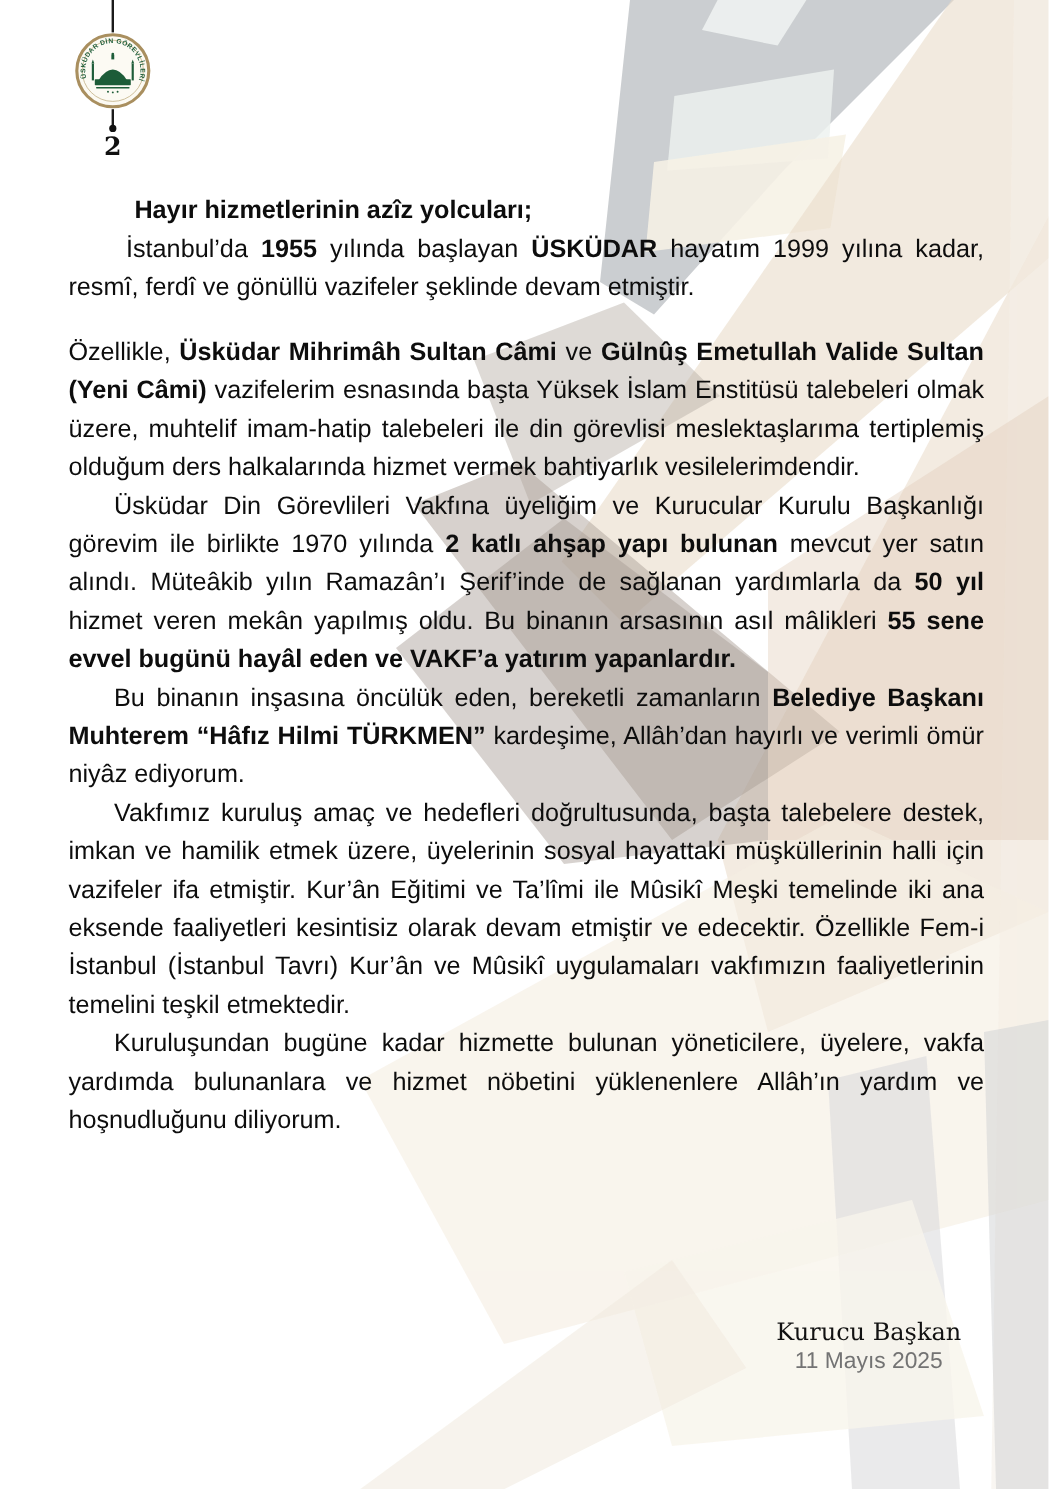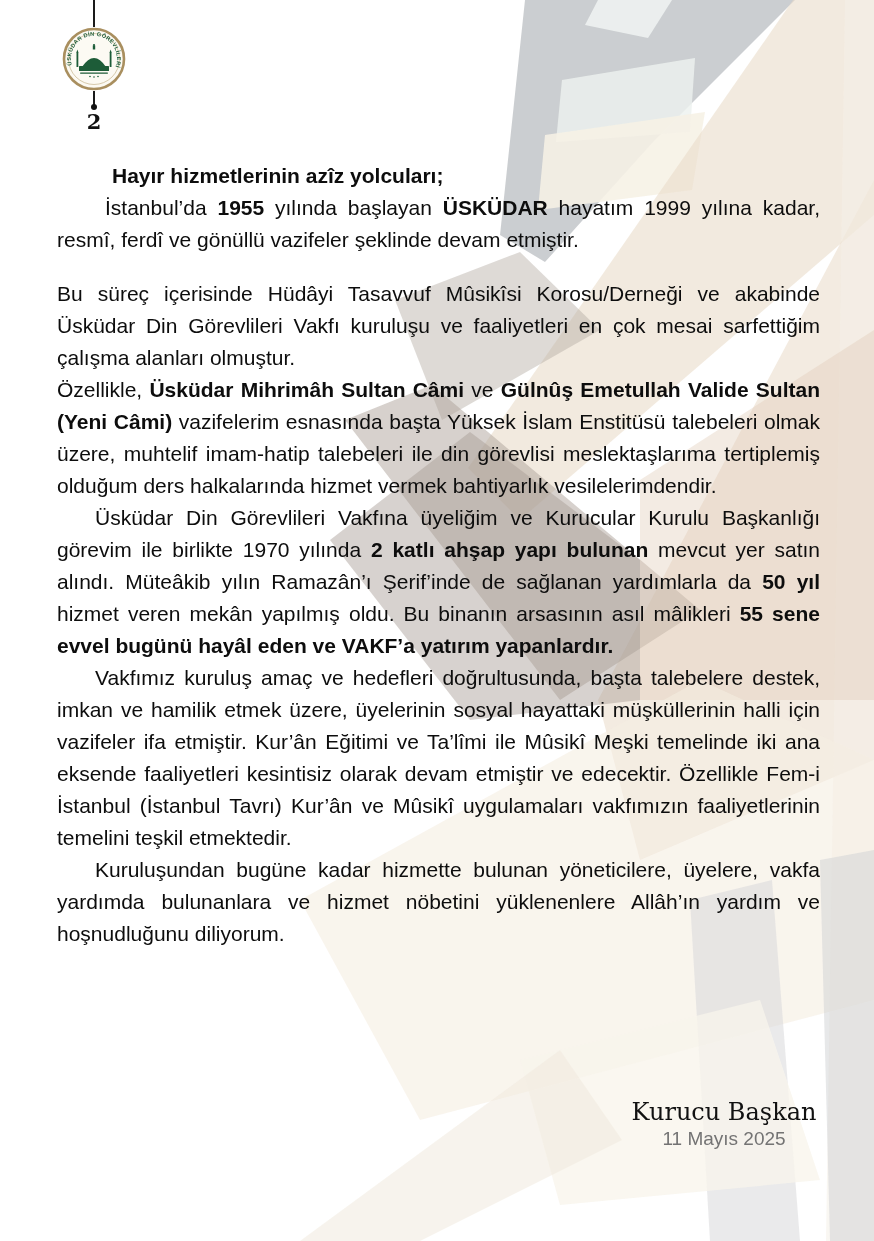--- a/index.html
+++ b/index.html
@@ -25,21 +25,21 @@
     font-size:21px;line-height:32px;text-align:justify;
   }
   .para{margin:0;}
   .para .b{font-weight:bold;}
   .para.heading{text-indent:55px;font-weight:bold;}
   .para.indent{text-indent:48px;}
   .para.indent2{text-indent:38px;}
   .para.gap{height:22px;}
   
   .signature{position:absolute;left:594px;top:1098px;width:260px;text-align:center;z-index:1;}
-  .sig-title{font-family:"DejaVu Serif",serif;font-size:24px;color:#111;}
+  .sig-title{font-family:"DejaVu Serif",serif;font-size:20px;color:#111;}
   .sig-name{font-family:"DejaVu Serif",serif;font-size:26px;font-weight:bold;color:#0a0a0a;margin-top:3px;letter-spacing:.5px;}
   .sig-date{font-size:19px;color:#737373;margin-top:2px;}
 </style>
 </head>
 <body>
 
 <div class="page">
 
   <div class="bg">
     <svg viewBox="0 0 874 1241" xmlns="http://www.w3.org/2000/svg">
@@ -92,23 +92,23 @@
     </g>
   </svg>
   <div class="hdr-line-bot"></div>
   <div class="hdr-dot"></div>
   <div class="page-num">2</div>
 
   <main class="content">
       <p class="para heading"><span class="b">Hayır hizmetlerinin azîz yolcuları;</span></p>
       <p class="para indent"><span>İstanbul’da </span><span class="b">1955</span><span> yılında başlayan </span><span class="b">ÜSKÜDAR</span><span> hayatım 1999 yılına kadar, resmî, ferdî ve gönüllü vazifeler şeklinde devam etmiştir.</span></p>
       <p class="para gap"></p>
-      <p class="para"><span>Bu süreç içerisinde Hüdâyi Tasavvuf Mûsikîsi Korosu/Derneği ve akabinde Üsküdar Din Görevlileri Vakfı kuruluşu ve faaliyetleri en çok mesai sarfettiğim çalışma alanları olmuştur.</span></p>
       <p class="para"><span>Özellikle, </span><span class="b">Üsküdar Mihrimâh Sultan Câmi</span><span> ve </span><span class="b">Gülnûş Emetullah Valide Sultan (Yeni Câmi)</span><span> vazifelerim esnasında başta Yüksek İslam Enstitüsü talebeleri olmak üzere, muhtelif imam-hatip talebeleri ile din görevlisi meslektaşlarıma tertiplemiş olduğum ders halkalarında hizmet vermek bahtiyarlık vesilelerimdendir.</span></p>
       <p class="para indent2"><span>Üsküdar Din Görevlileri Vakfına üyeliğim ve Kurucular Kurulu Başkanlığı görevim ile birlikte 1970 yılında </span><span class="b">2 katlı ahşap yapı bulunan</span><span> mevcut yer satın alındı. Müteâkib yılın Ramazân’ı Şerif’inde de sağlanan yardımlarla da </span><span class="b">50 yıl</span><span> hizmet veren mekân yapılmış oldu. Bu binanın arsasının asıl mâlikleri </span><span class="b">55 sene evvel bugünü hayâl eden ve VAKF’a yatırım yapanlardır.</span></p>
+      <p class="para indent2"><span>Bu binanın inşasına öncülük eden, bereketli zamanların </span><span class="b">Belediye Başkanı Muhterem “Hâfız Hilmi TÜRKMEN”</span><span> kardeşime, Allâh’dan hayırlı ve verimli ömür niyâz ediyorum.</span></p>
       <p class="para indent2"><span>Vakfımız kuruluş amaç ve hedefleri doğrultusunda, başta talebelere destek, imkan ve hamilik etmek üzere, üyelerinin sosyal hayattaki müşküllerinin halli için vazifeler ifa etmiştir. Kur’ân Eğitimi ve Ta’lîmi ile Mûsikî Meşki temelinde iki ana eksende faaliyetleri kesintisiz olarak devam etmiştir ve edecektir. Özellikle Fem-i İstanbul (İstanbul Tavrı) Kur’ân ve Mûsikî uygulamaları vakfımızın faaliyetlerinin temelini teşkil etmektedir.</span></p>
       <p class="para indent2"><span>Kuruluşundan bugüne kadar hizmette bulunan yöneticilere, üyelere, vakfa yardımda bulunanlara ve hizmet nöbetini yüklenenlere Allâh’ın yardım ve hoşnudluğunu diliyorum.</span></p>
     </main>
 
   <footer class="signature">
     <div class="sig-title">Kurucu Başkan</div>
     <div class="sig-date">11 Mayıs 2025</div>
   </footer>
 
 </div>

